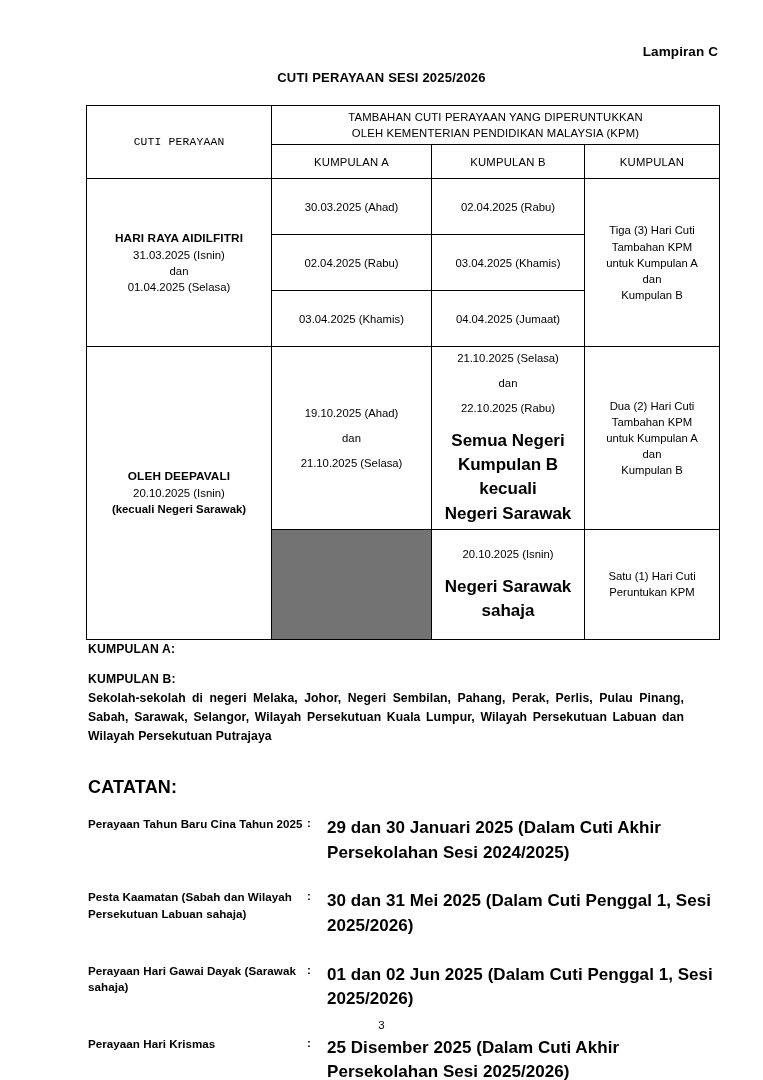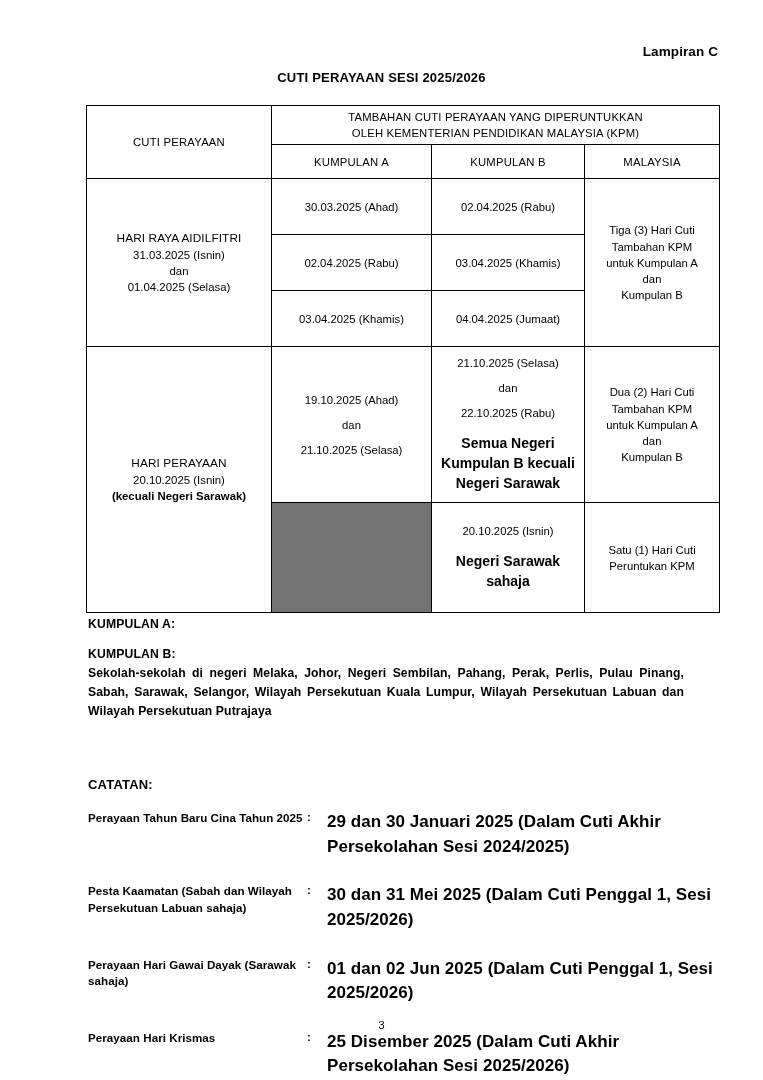--- a/index.html
+++ b/index.html
@@ -80,56 +80,57 @@
     font-size: 11.5px;
     line-height: 1.45;
     letter-spacing: 0.15px;
     padding: 7px 4px 7px 4px;
   }
   th.hdr-sub {
     height: 34px;
   }
   th.col1-head {
     height: 70px;
+    font-family: Liberation Mono, monospace;
   }
 
   .fest-name {
-    font-weight: normal;
+    font-weight: bold;
     font-size: 11.8px;
     letter-spacing: 0.1px;
   }
   .fest-sub {
     font-size: 11.4px;
   }
   .fest-sub-bold {
     font-size: 11.4px;
     font-weight: bold;
   }
 
   td.datecell { height: 56px; }
   td.greycell {
     background: #737373;
     border: 1.3px solid #000;
   }
   .bold-note {
     font-weight: bold;
-    font-size: 14px;
+    font-size: 17px;
   }
   .spacer-sm { display: block; height: 9px; }
   .spacer-md { display: block; height: 13px; }
 
   td.note-cell {
     font-size: 11.4px;
     line-height: 1.5;
   }
 
   
   .groups {
     position: absolute;
-    top: 617px;
+    top: 642px;
     left: 88px;
     width: 596px;
   }
   .group-block { margin-bottom: 16px; }
   .group-title {
     font-size: 12.2px;
     font-weight: bold;
     letter-spacing: 0.15px;
     margin-bottom: 3px;
   }
@@ -142,21 +143,21 @@
   }
 
   
   .catatan {
     position: absolute;
     top: 777px;
     left: 88px;
     width: 630px;
   }
   .catatan-title {
-    font-size: 13px;
+    font-size: 18px;
     font-weight: bold;
     letter-spacing: 0.2px;
     margin-bottom: 18px;
   }
   .note-row {
     display: flex;
     align-items: flex-start;
     margin-bottom: 24px;
   }
   .note-row:last-child { margin-bottom: 16px; }
@@ -213,21 +214,21 @@
         <tr>
           <th class="hdr col1-head" rowspan="2">CUTI PERAYAAN</th>
           <th class="hdr-span" colspan="3">
             <span>TAMBAHAN CUTI PERAYAAN YANG DIPERUNTUKKAN</span><br>
             <span>OLEH KEMENTERIAN PENDIDIKAN MALAYSIA (KPM)</span>
           </th>
         </tr>
         <tr>
           <th class="hdr hdr-sub">KUMPULAN A</th>
           <th class="hdr hdr-sub">KUMPULAN B</th>
-          <th class="hdr hdr-sub">MALAYSIA</th>
+          <th class="hdr hdr-sub">KUMPULAN</th>
         </tr>
       </thead>
       <tbody>
 
         <tr>
           <td class="col1" rowspan="3">
             <div class="fest-name">HARI RAYA AIDILFITRI</div>
             <div class="fest-sub">31.03.2025 (Isnin)</div>
             <div class="fest-sub">dan</div>
             <div class="fest-sub">01.04.2025 (Selasa)</div>
@@ -246,21 +247,21 @@
           <td class="datecell">02.04.2025 (Rabu)</td>
           <td class="datecell">03.04.2025 (Khamis)</td>
         </tr>
         <tr>
           <td class="datecell">03.04.2025 (Khamis)</td>
           <td class="datecell">04.04.2025 (Jumaat)</td>
         </tr>
 
         <tr>
           <td class="col1" rowspan="2">
-            <div class="fest-name">HARI PERAYAAN</div>
+            <div class="fest-name">OLEH DEEPAVALI</div>
             <div class="fest-sub">20.10.2025 (Isnin)</div>
             <div class="fest-sub-bold">(kecuali Negeri Sarawak)</div>
           </td>
           <td style="height:156px">
             <div>19.10.2025 (Ahad)</div>
             <span class="spacer-sm"></span>
             <div>dan</div>
             <span class="spacer-sm"></span>
             <div>21.10.2025 (Selasa)</div>
           </td>

